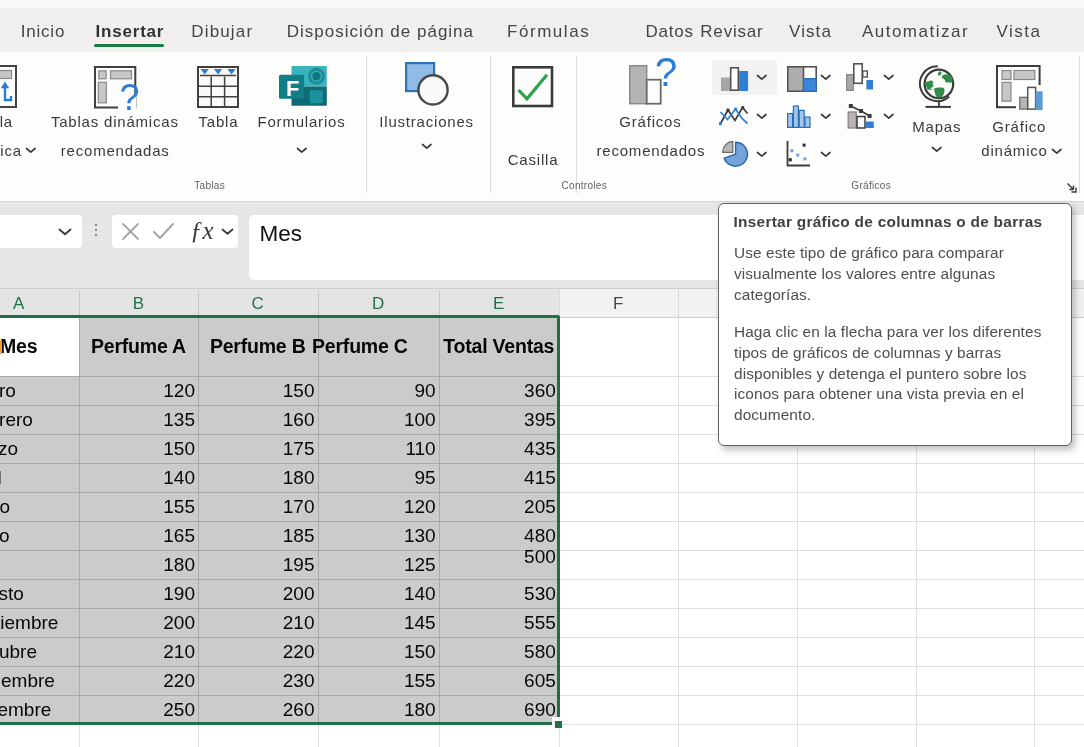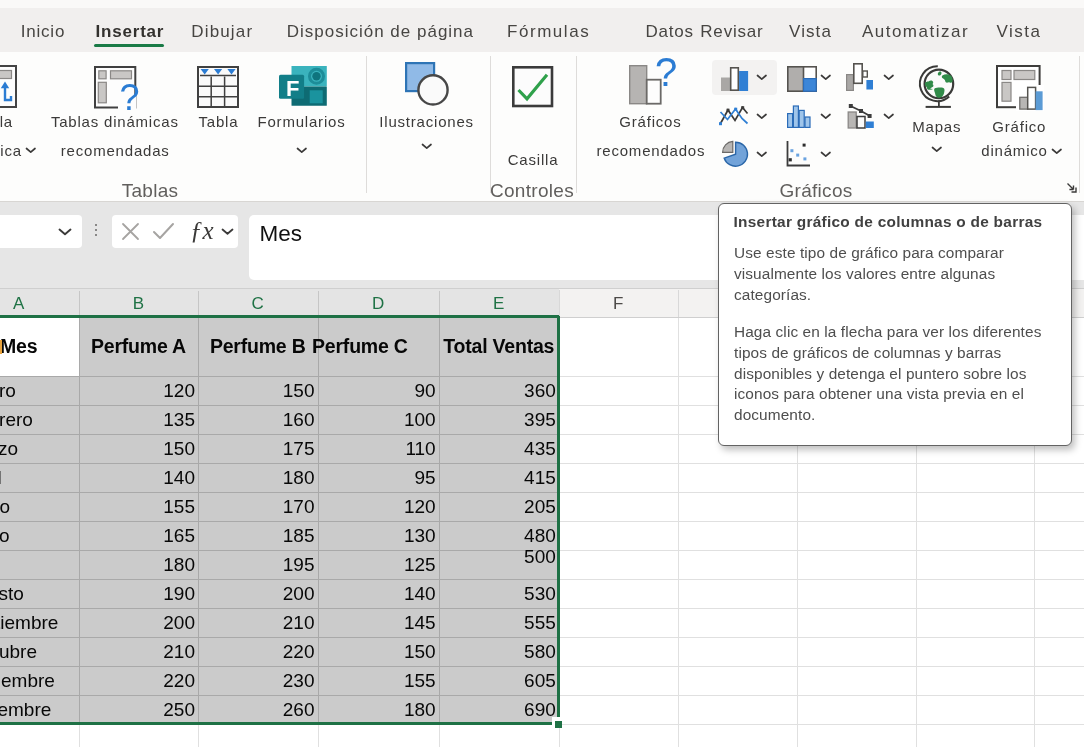--- a/index.html
+++ b/index.html
@@ -1,20 +1,20 @@
 <!DOCTYPE html>
 <html><head><meta charset="utf-8">
 <style>
 html,body{margin:0;padding:0}
 body{width:1084px;height:747px;overflow:hidden;position:relative;background:#fff;
  font-family:"Liberation Sans",sans-serif;-webkit-font-smoothing:antialiased}
 .a{position:absolute}
 .tab{position:absolute;top:20px;height:24px;line-height:24px;font-size:17px;letter-spacing:.6px;color:#474542;white-space:nowrap}
 .lbl{position:absolute;font-size:15px;letter-spacing:.8px;color:#3b3a39;white-space:nowrap;text-align:center}
-.glbl{position:absolute;font-size:19px;letter-spacing:.3px;color:#615f5d;white-space:nowrap;text-align:center}
+.glbl{position:absolute;font-size:10px;letter-spacing:.3px;color:#615f5d;white-space:nowrap;text-align:right}
 svg{position:absolute;overflow:visible}
 .hdr{position:absolute;top:288.5px;height:29px;line-height:29px;font-size:17px;text-align:center}
 .cell{position:absolute;font-size:19px;color:#070707;white-space:nowrap}
 .num{text-align:right}
 .bold{font-weight:bold;letter-spacing:-0.2px;font-size:19.5px}
 </style></head><body>
 
 <div class="a" style="left:0;top:0;width:1084px;height:52px;background:#f1efee"></div>
 <div class="a" style="left:0;top:0;width:1084px;height:8px;background:#faf9f8"></div>
 <div class="tab" style="left:20.7px;letter-spacing:0.8px;">Inicio</div>

